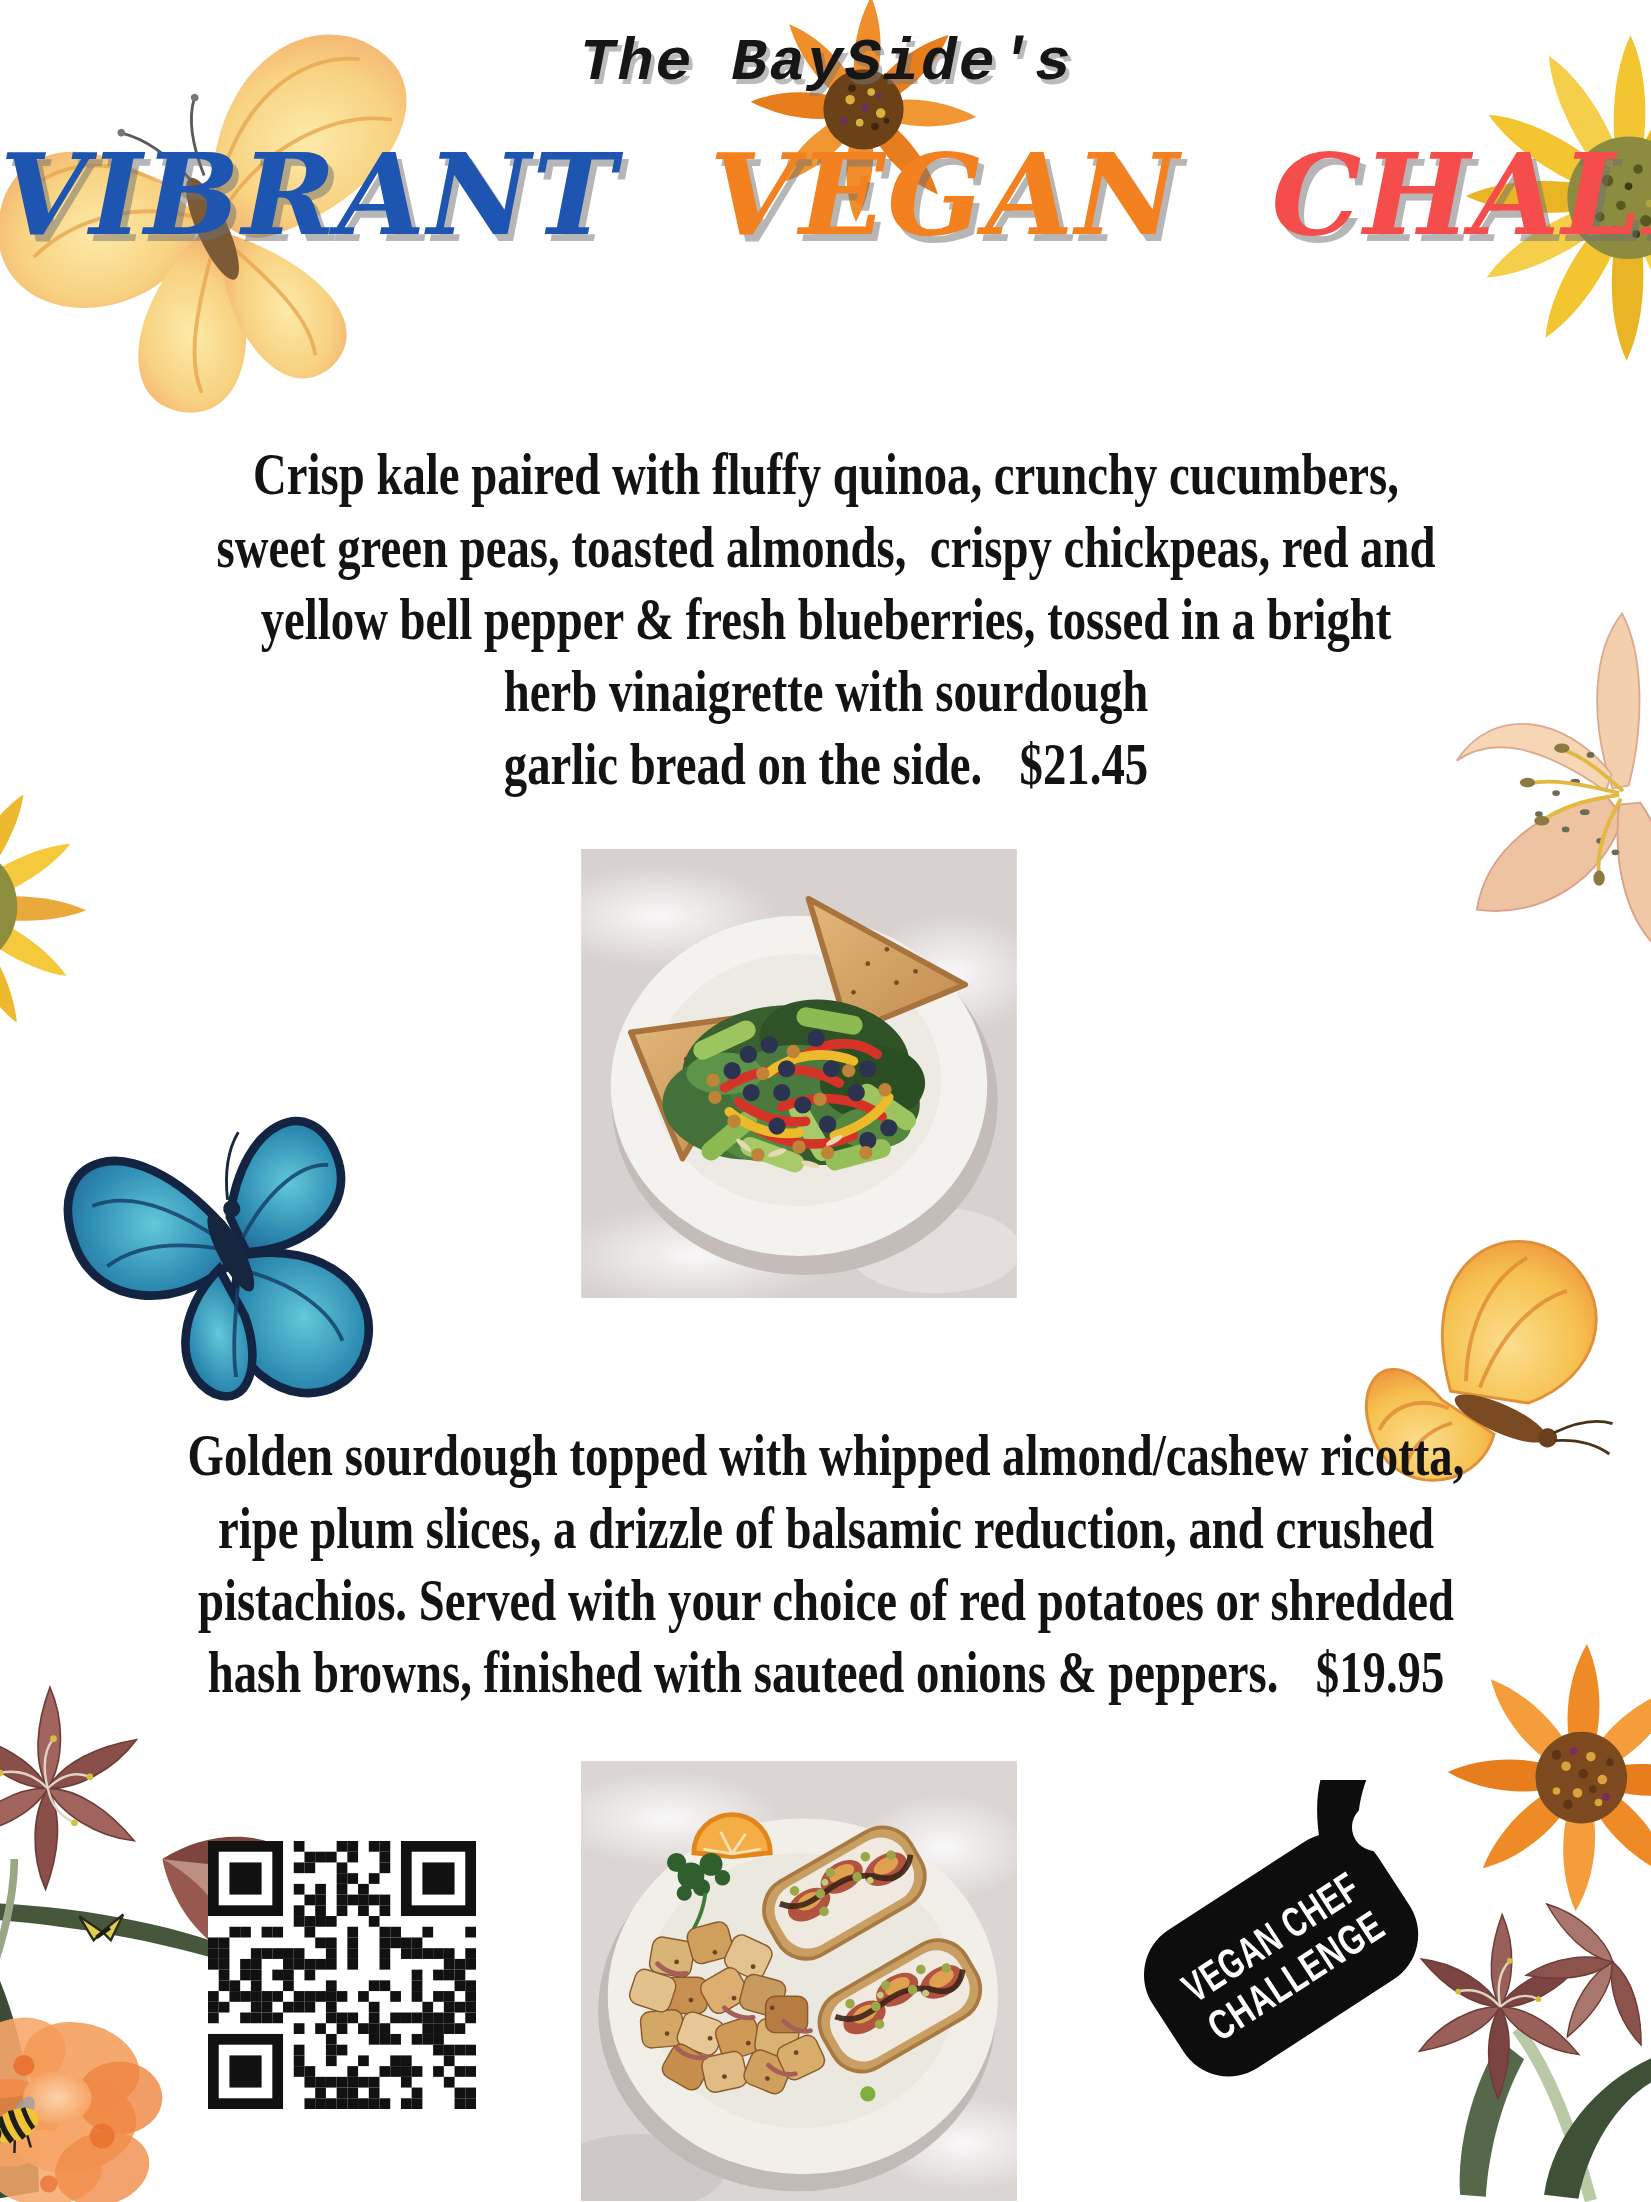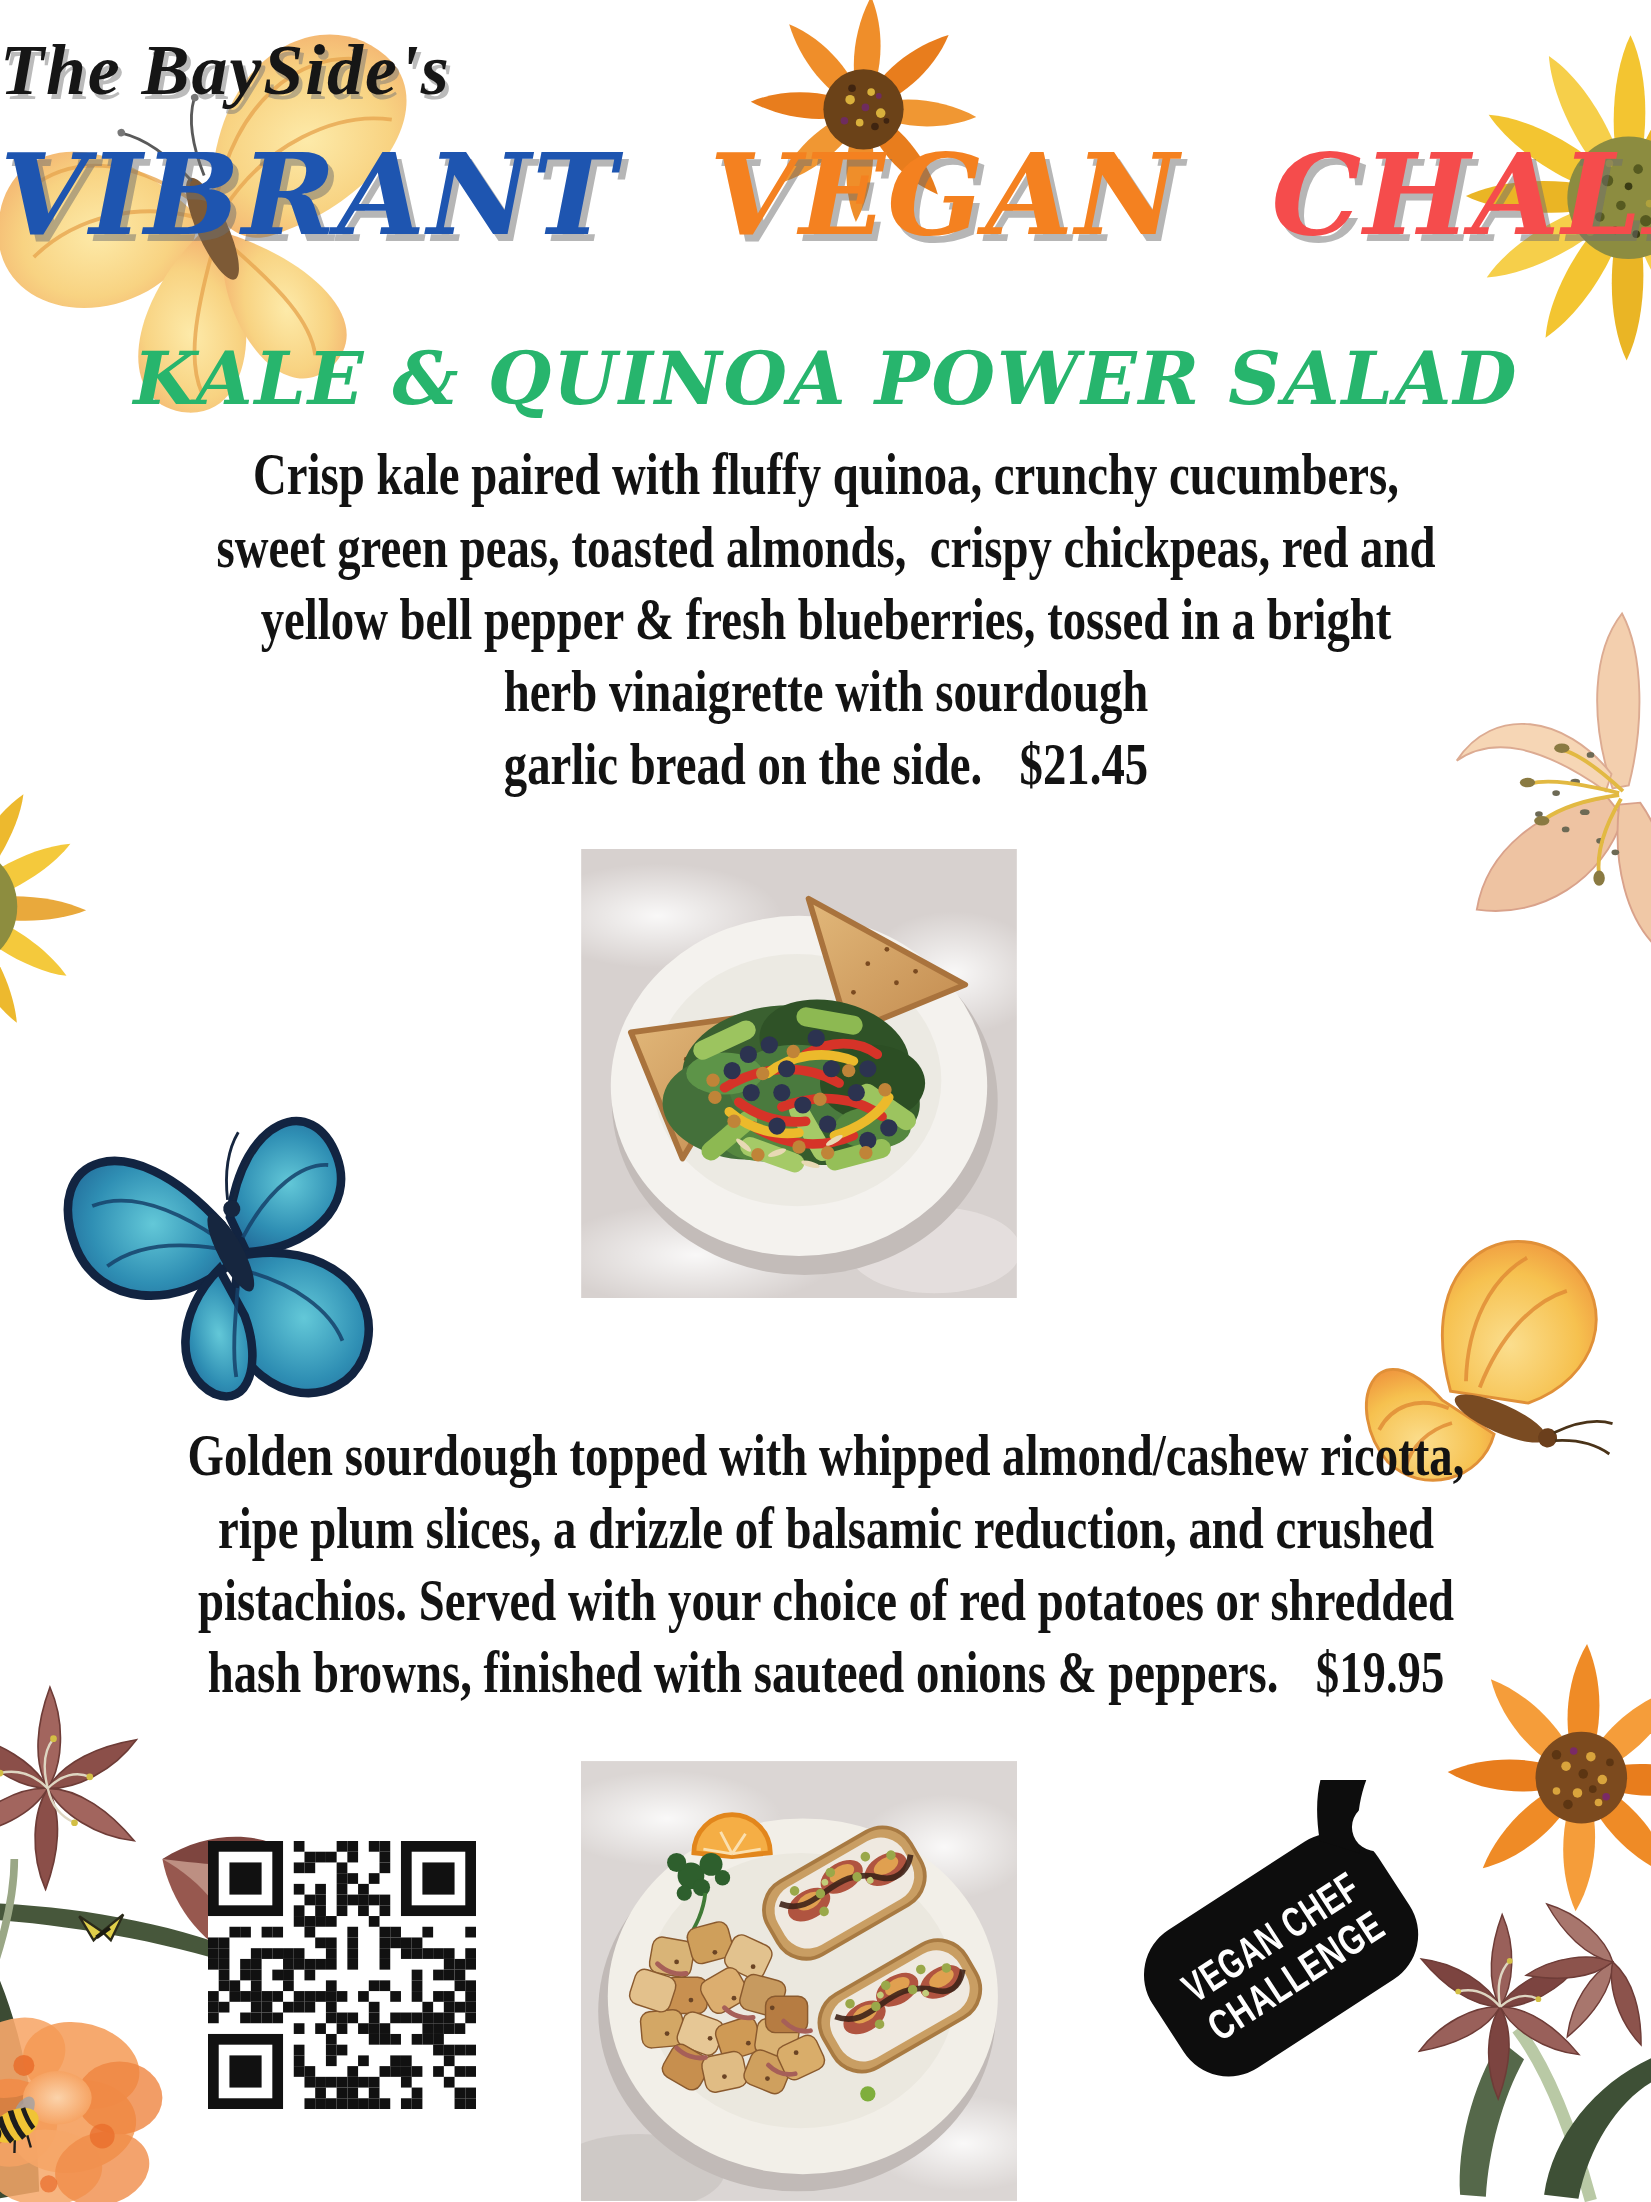--- a/index.html
+++ b/index.html
@@ -3,23 +3,23 @@
 <meta charset="utf-8">
 <style>
   *{margin:0;padding:0;box-sizing:border-box}
   body{background:#ffffff}
   #page{position:relative;width:1652px;height:2202px;background:#ffffff;overflow:hidden;
         font-family:"Liberation Serif",serif}
   .deco{position:absolute;z-index:1}
   .photo{position:absolute;z-index:2}
   svg{display:block}
 
-  .brand{position:absolute;top:29px;left:0;width:100%;z-index:3;
-         font-family:Liberation Serif, serif;font-style:italic;font-weight:bold;
-         font-size:72px;color:#161616;letter-spacing:1.9px;
+  .brand{position:absolute;top:29px;left:0;width:100%;text-align:center;z-index:3;
+         font-family:Liberation Mono, monospace;font-style:italic;font-weight:bold;
+         font-size:60px;color:#161616;letter-spacing:1.9px;
          text-shadow:3.8px 4.8px 0 rgba(120,120,120,.5);white-space:nowrap}
   .main-title{position:absolute;top:128px;left:0;width:100%;text-align:center;z-index:3;
          font-family:"DejaVu Serif",serif;font-style:italic;font-weight:bold;
          font-size:113px;letter-spacing:1.9px;white-space:nowrap}
   .main-title .w{display:inline-block;text-shadow:5.7px 6.7px 0 rgba(110,110,110,.5)}
   .main-title .w + .w{margin-left:50px}
 
   .dish-heading{position:absolute;left:0;width:100%;text-align:center;z-index:3;
          font-family:"DejaVu Serif",serif;font-style:italic;font-weight:bold;
          font-size:73px;letter-spacing:1.9px;white-space:nowrap}
@@ -405,21 +405,20 @@
   </svg>
 
   <div class="brand">The BaySide's</div>
 
   <div class="main-title">
     <span class="w" style="color: rgb(30, 85, 176); font-style: italic;">VIBRANT</span>
     <span class="w" style="color: rgb(244, 129, 32);">VEGAN</span>
     <span class="w" style="color: rgb(245, 76, 76);">CHALLENGE</span>
   </div>
 
-  <div id="heading-1" class="dish-heading" style="color: rgb(39, 181, 109);">KALE &amp; QUINOA POWER SALAD</div>
 
   <div id="body-1" class="body-block">
     <div>
         <div class="body-line">Crisp kale paired with fluffy quinoa, crunchy cucumbers,</div>
         <div class="body-line">sweet green peas, toasted almonds,  crispy chickpeas, red and</div>
         <div class="body-line">yellow bell pepper &amp; fresh blueberries, tossed in a bright</div>
         <div class="body-line">herb vinaigrette with sourdough</div>
       </div>
     <div class="body-line"><span>garlic bread on the side.</span><span class="price">$21.45</span></div>
   </div>

